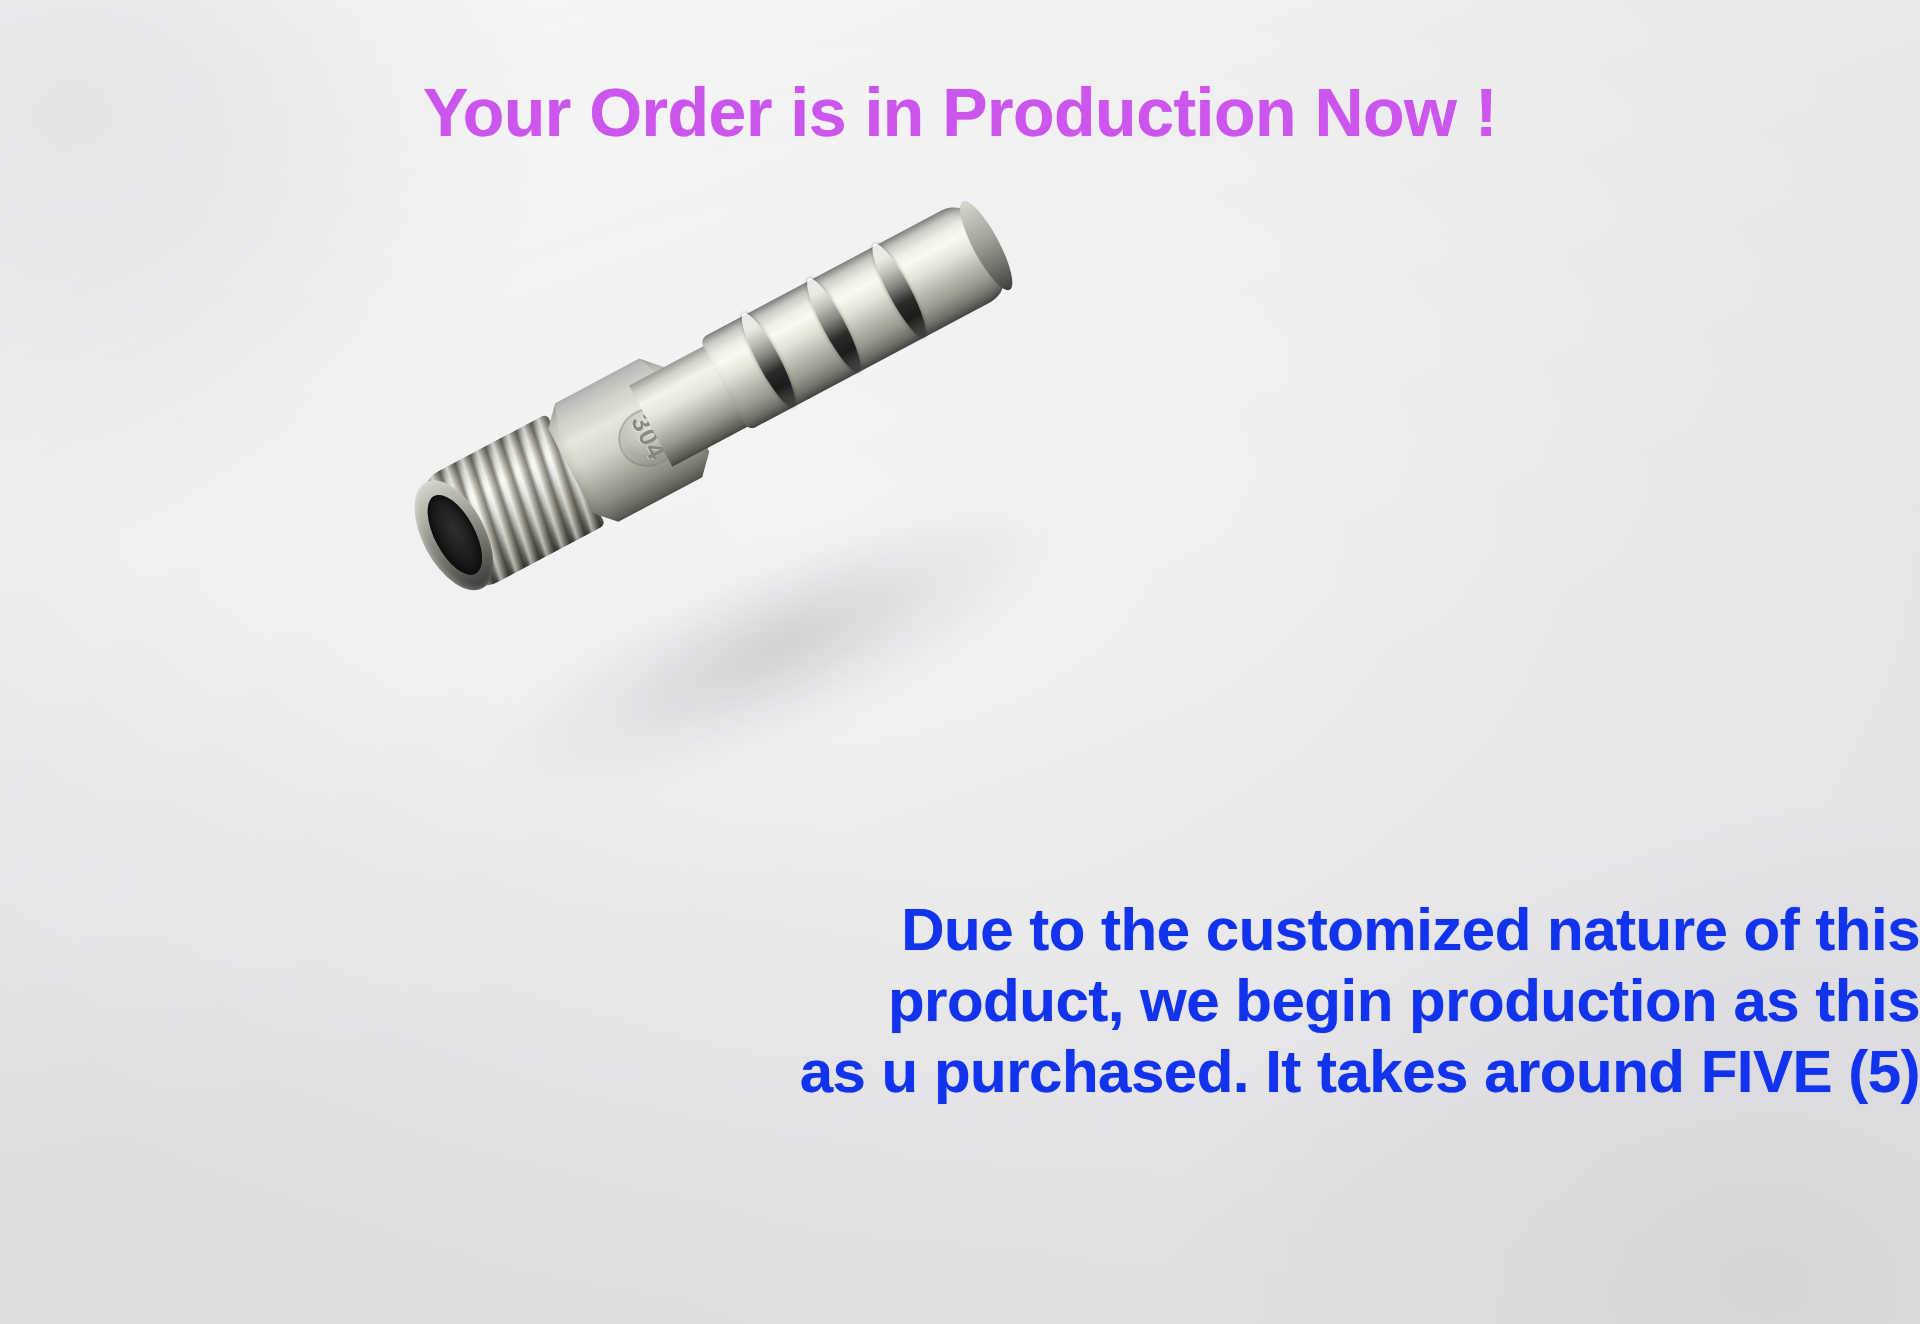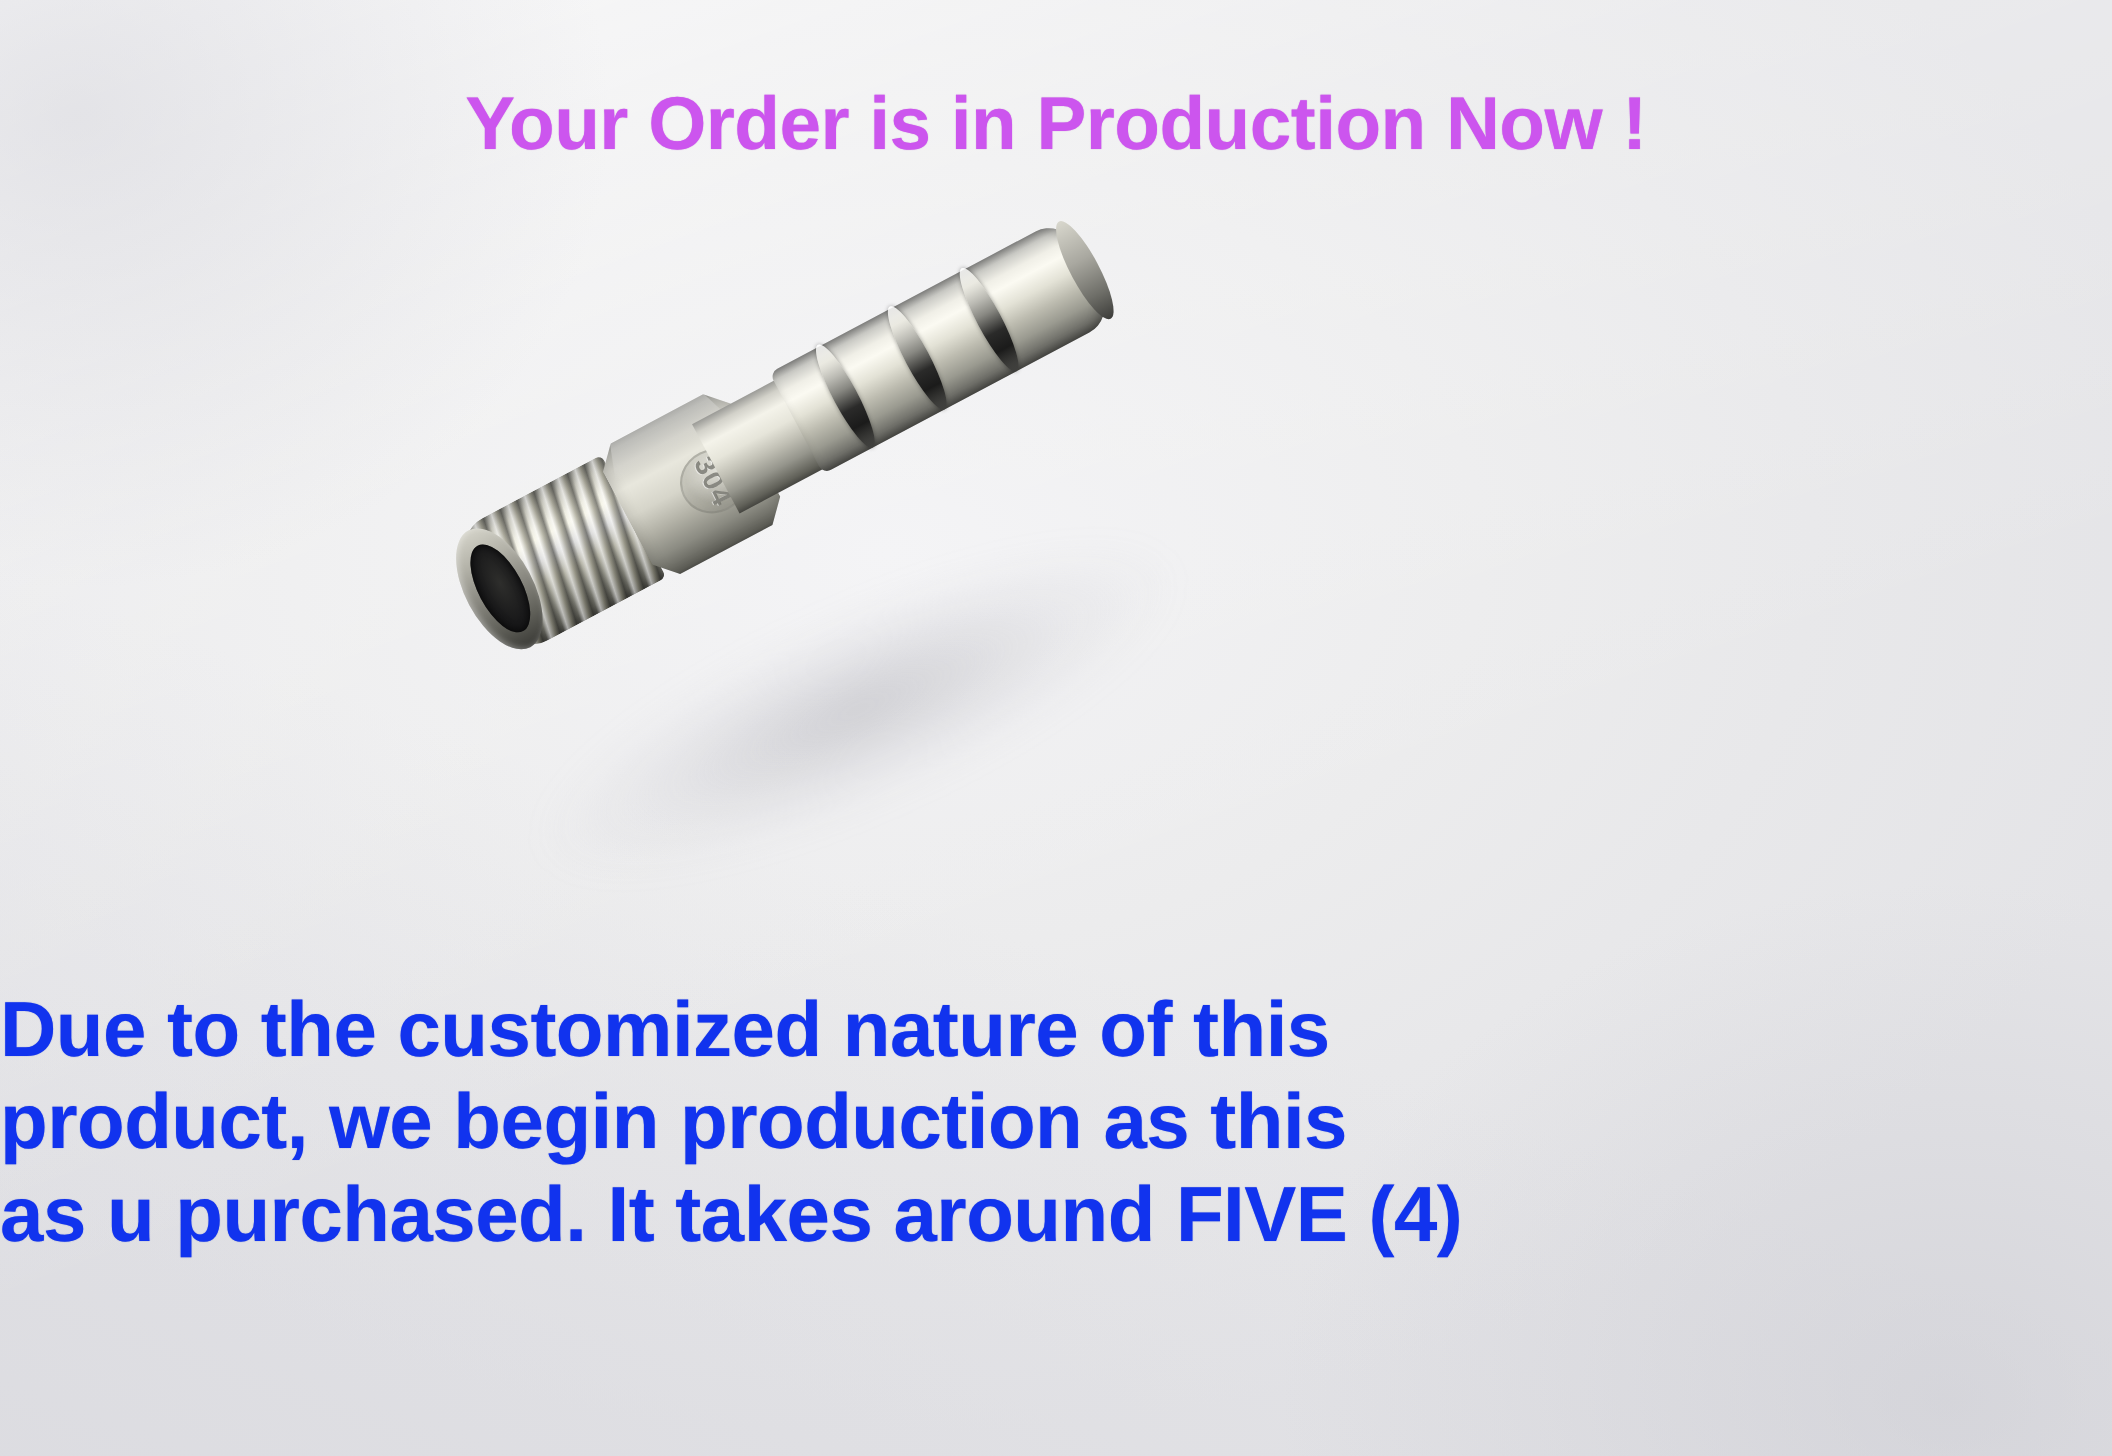--- a/index.html
+++ b/index.html
@@ -253,24 +253,24 @@
     background: radial-gradient(ellipse at 55% 45%, #2e2e2c 0%, #19191a 55%, #0d0d0e 100%);
     box-shadow: inset 0 0 8px rgba(0,0,0,0.8);
   }
 
   
   .body-copy {
     position: absolute;
     left: 0;
     right: 0;
     top: 895px;
-    text-align: left;
+    text-align: right;
     color: #1133ee;
     font-weight: bold;
-    font-size: 71px;
+    font-size: 60px;
     line-height: 1.18;
     letter-spacing: -0.5px;
     text-shadow: 0 0 1px rgba(10,40,200,0.5);
   }
   .body-copy .line { display: block; white-space: nowrap; }
 </style>
 </head>
 <body>
 
 <div class="canvas">
@@ -297,16 +297,16 @@
     <div class="barb-body"></div>
     <div class="barb-ring r1"></div>
     <div class="barb-ring r2"></div>
     <div class="barb-ring r3"></div>
     <div class="barb-end-face"></div>
   </div>
 
   <div class="body-copy">
     <span class="line">Due to the customized nature of this</span>
     <span class="line">product, we begin production as this</span>
-    <span class="line">as u purchased. It takes around FIVE (4)</span>
+    <span class="line">as u purchased. It takes around FIVE (5)</span>
   </div>
 
 </div>
 
 </body></html>

